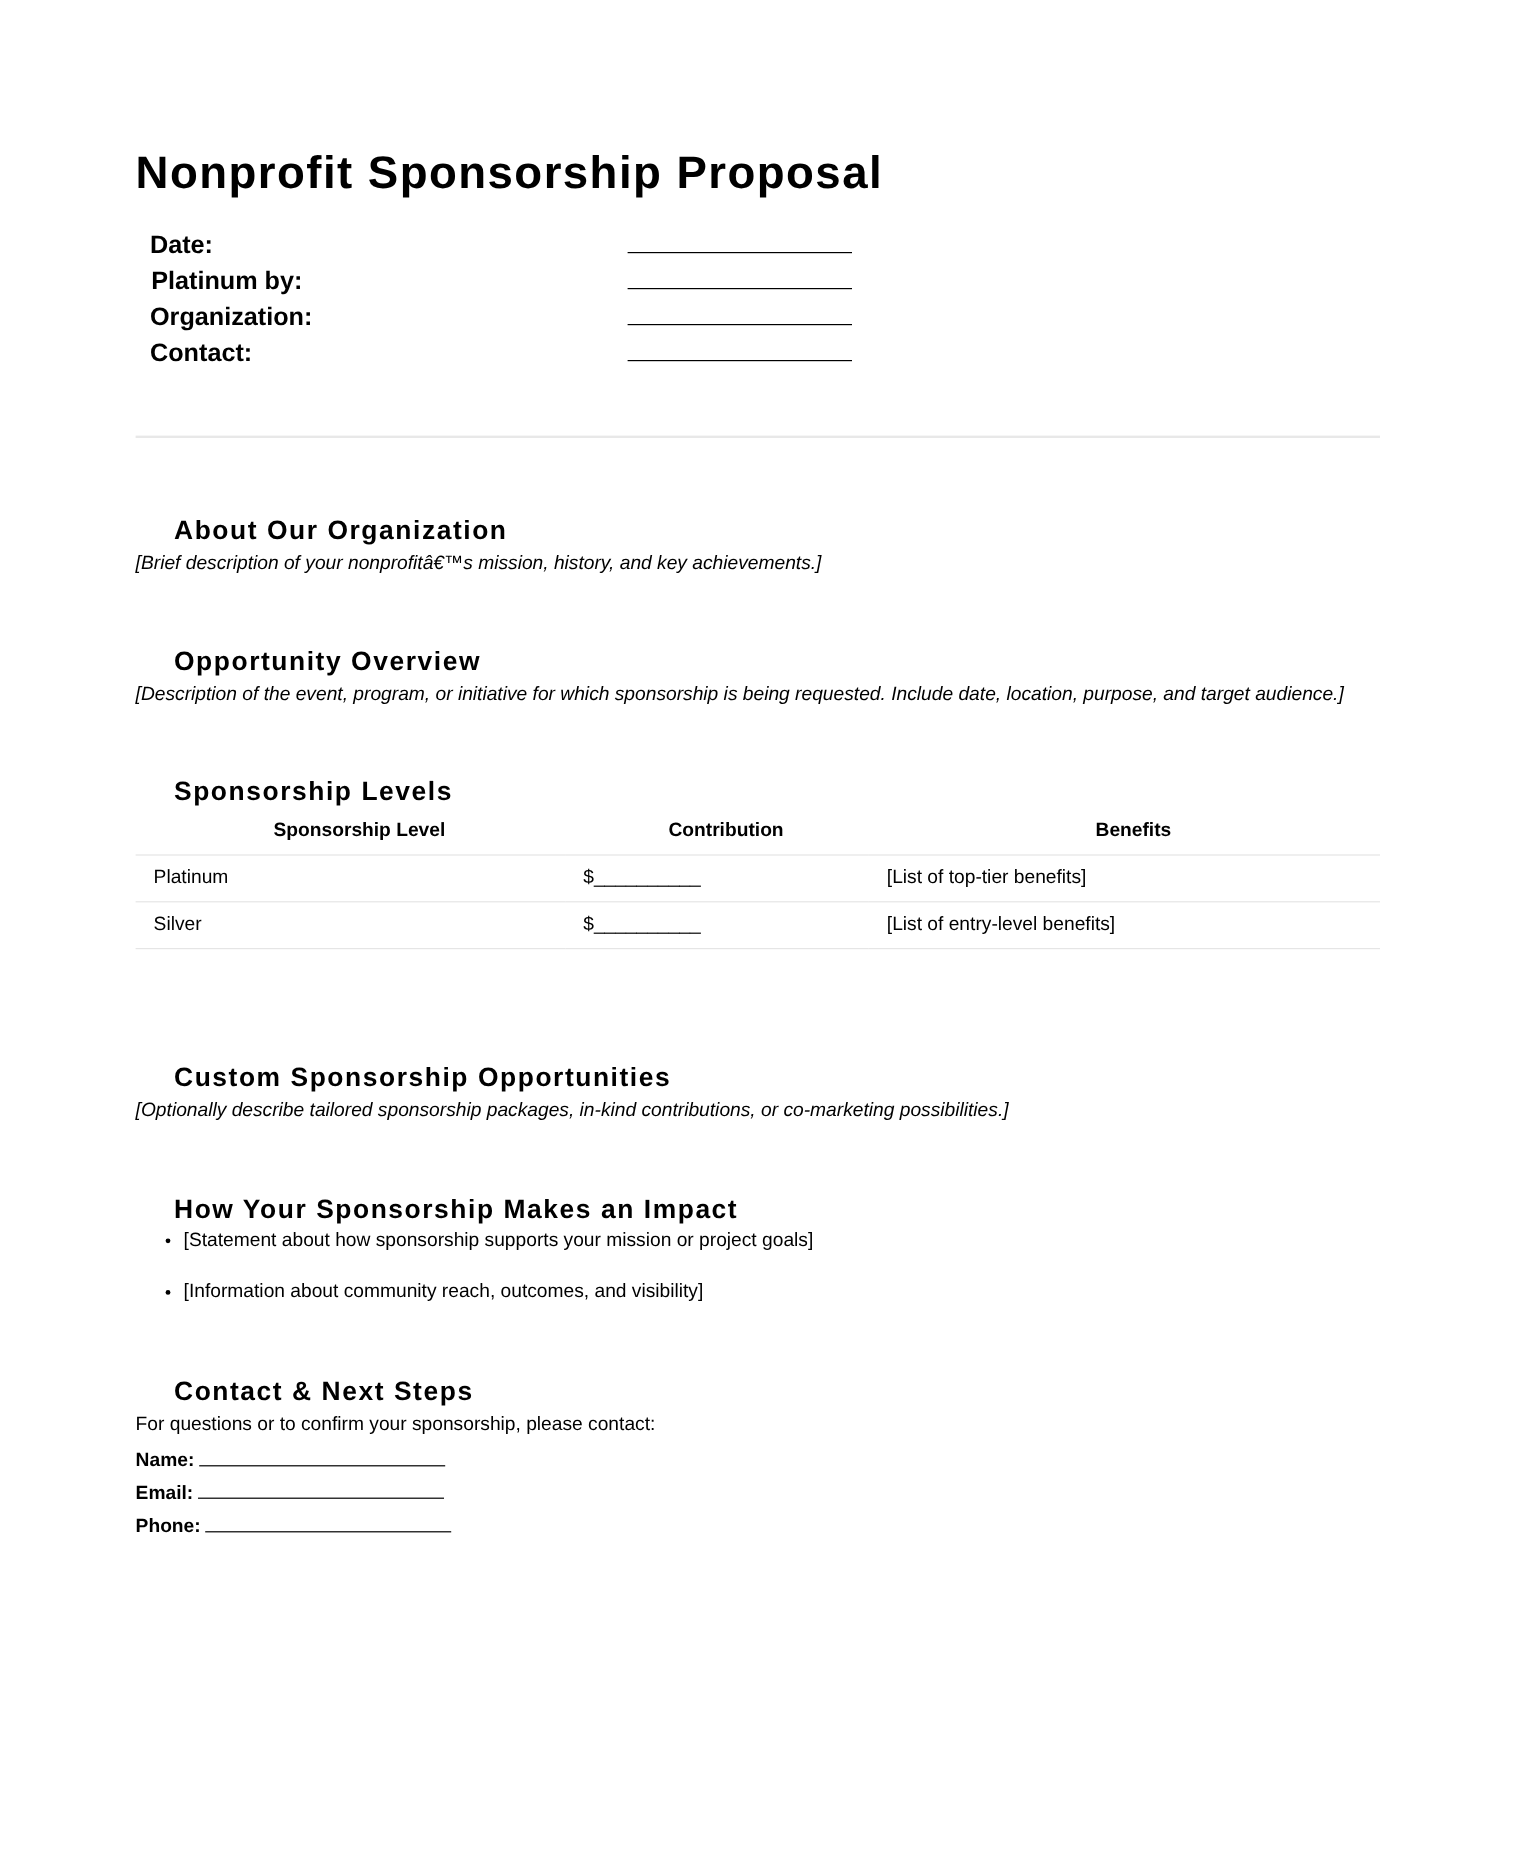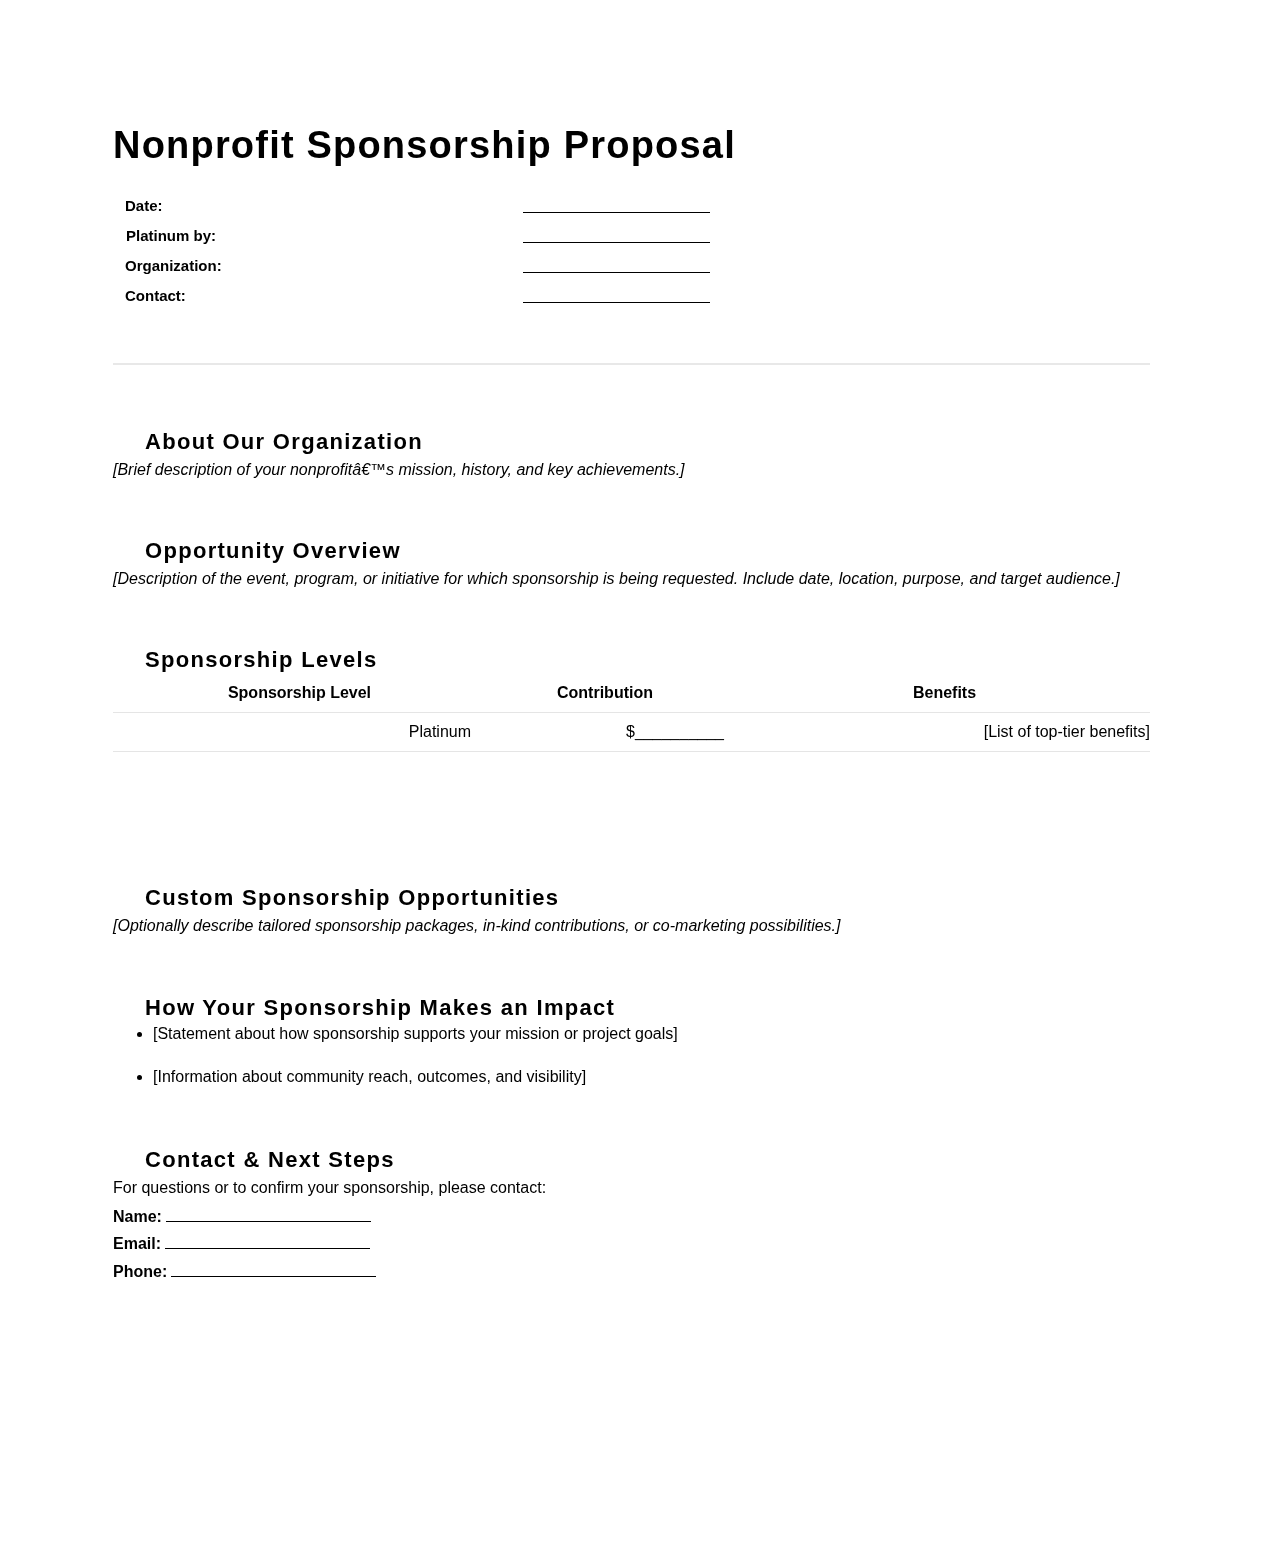--- a/index.html
+++ b/index.html
@@ -24,21 +24,21 @@
     font-weight: bold;
     letter-spacing: 1.2px;
     line-height: 46px;
     white-space: nowrap;
   }
   .meta {
     position: absolute;
     left: 12px; top: 190px;
     border-collapse: collapse;
   }
-  .meta td { padding: 0; height: 30px; vertical-align: middle; font-size: 15px; }
+  .meta td { padding: 0; height: 30px; vertical-align: middle; font-size: 21px; }
   .meta td.lbl { width: 397px; font-weight: bold; }
   .meta td.val { width: 190px; }
   .uline { display: inline-block; width: 187px; border-bottom: 1.5px solid #000; height: 17px; }
   hr.sep {
     position: absolute;
     left: 0; top: 363px;
     width: 1037px;
     margin: 0;
     border: 0;
     border-top: 2px solid #e8e8e8;
@@ -73,21 +73,20 @@
     text-align: center;
     font-weight: bold;
     height: 38px;
     padding: 0 0 0 15px;
     border-bottom: 1px solid #e5e5e5;
   }
   table.levels td {
     height: 38px;
     padding: 0 0 0 15px;
     border-bottom: 1px solid #e5e5e5;
-    text-align: right;
   }
   .col1 { width: 343px; }
   .col2 { width: 238px; }
   ul.impact {
     position: absolute;
     left: 0; top: 1024px;
     margin: 0;
     padding-left: 40px;
     font-size: 16px;
     line-height: 20px;
@@ -148,20 +147,25 @@
         <th class="col2">Contribution</th>
         <th>Benefits</th>
       </tr>
     </thead>
     <tbody>
       <tr>
         <td>Platinum</td>
         <td>$__________</td>
         <td>[List of top-tier benefits]</td>
       </tr>
+      <tr>
+        <td>Silver</td>
+        <td>$__________</td>
+        <td>[List of entry-level benefits]</td>
+      </tr>
     </tbody>
   </table>
 
   <h2 style="top:868px">Custom Sponsorship Opportunities</h2>
   <p class="body" style="top:916px">[Optionally describe tailored sponsorship packages, in-kind contributions, or co-marketing possibilities.]</p>
 
   <h2 style="top:978px">How Your Sponsorship Makes an Impact</h2>
   <ul class="impact">
     <li>[Statement about how sponsorship supports your mission or project goals]</li>
     <li>[Information about community reach, outcomes, and visibility]</li>

